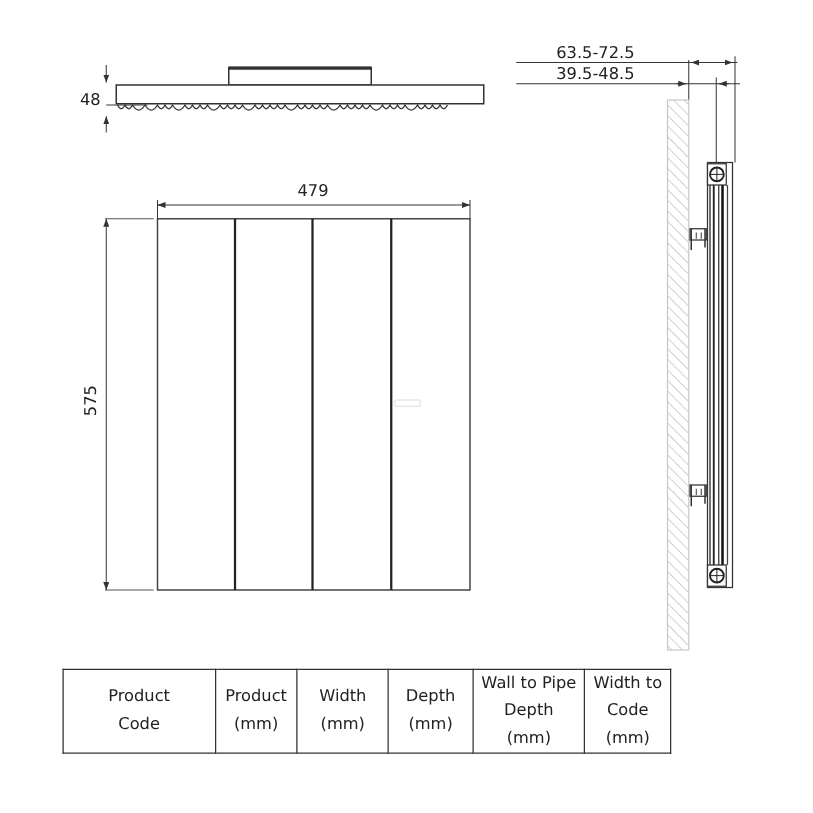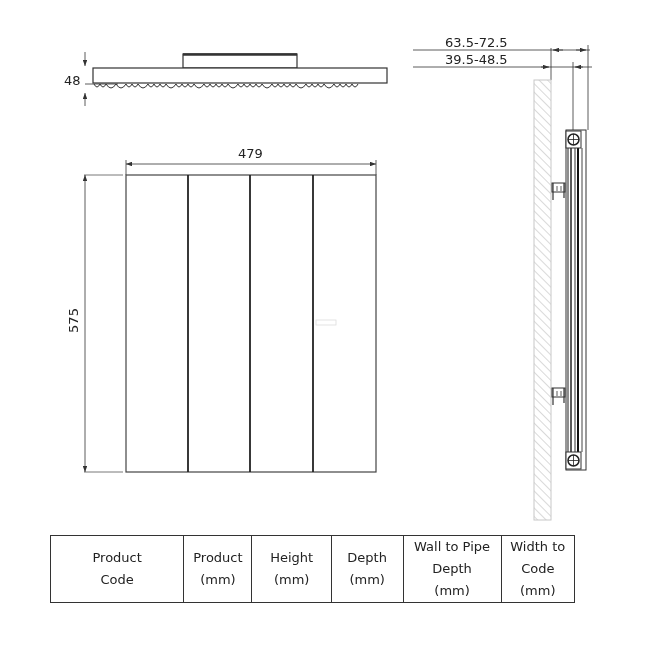--- a/index.html
+++ b/index.html
@@ -1,20 +1,20 @@
 <!DOCTYPE html>
 <html><head>
   <meta charset="utf-8">
   <style>
     html, body { margin: 0; padding: 0; background: #ffffff; }
     body { width: 650px; height: 650px; position: relative; overflow: hidden; font-family: "DejaVu Sans", sans-serif; color: #222; }
     .drawing { position: absolute; left: 0; top: 0; width: 650px; height: 530px; }
     .dim-label { position: absolute; font-family: "DejaVu Sans", sans-serif; font-size: 13px; color: #222; white-space: nowrap; }
     .dim-vertical { transform: rotate(-90deg); transform-origin: center center; }
-    .spec-table { position: absolute; left: 50px; top: 535px; width: 525px; border-collapse: collapse; font-family: "DejaVu Sans", sans-serif; font-size: 13px; }
+    .spec-table { position: absolute; left: 50px; top: 535px; width: 487px; border-collapse: collapse; font-family: "DejaVu Sans", sans-serif; font-size: 13px; }
     .spec-table td, .spec-table th { border: 1.5px solid #333; text-align: center; font-weight: normal; padding: 0; line-height: 22px; }
     .spec-table tr.head { height: 66px; }
     .spec-table tr.row { height: 34px; }
   </style>
 </head>
 <body>
 
 <div class="drawing">
   <svg width="650" height="530" viewBox="0 0 650 530">
     <defs>
@@ -110,19 +110,19 @@
       <col style="width:70px">
       <col style="width:83px">
       <col style="width:75px">
       <col style="width:104px">
       <col style="width:77px">
   </colgroup>
   <tbody>
       <tr class="head">
     <th><span>Product</span><br><span>Code</span></th>
     <th><span>Product</span><br><span>(mm)</span></th>
-    <th><span>Height</span><br><span>(mm)</span></th>
+    <th><span>Width</span><br><span>(mm)</span></th>
     <th><span>Depth</span><br><span>(mm)</span></th>
     <th><span>Wall to Pipe</span><br><span>Depth</span><br><span>(mm)</span></th>
     <th><span>Width to</span><br><span>Code</span><br><span>(mm)</span></th>
   </tr>
 </tbody>
   </table>
 
 </body></html>

